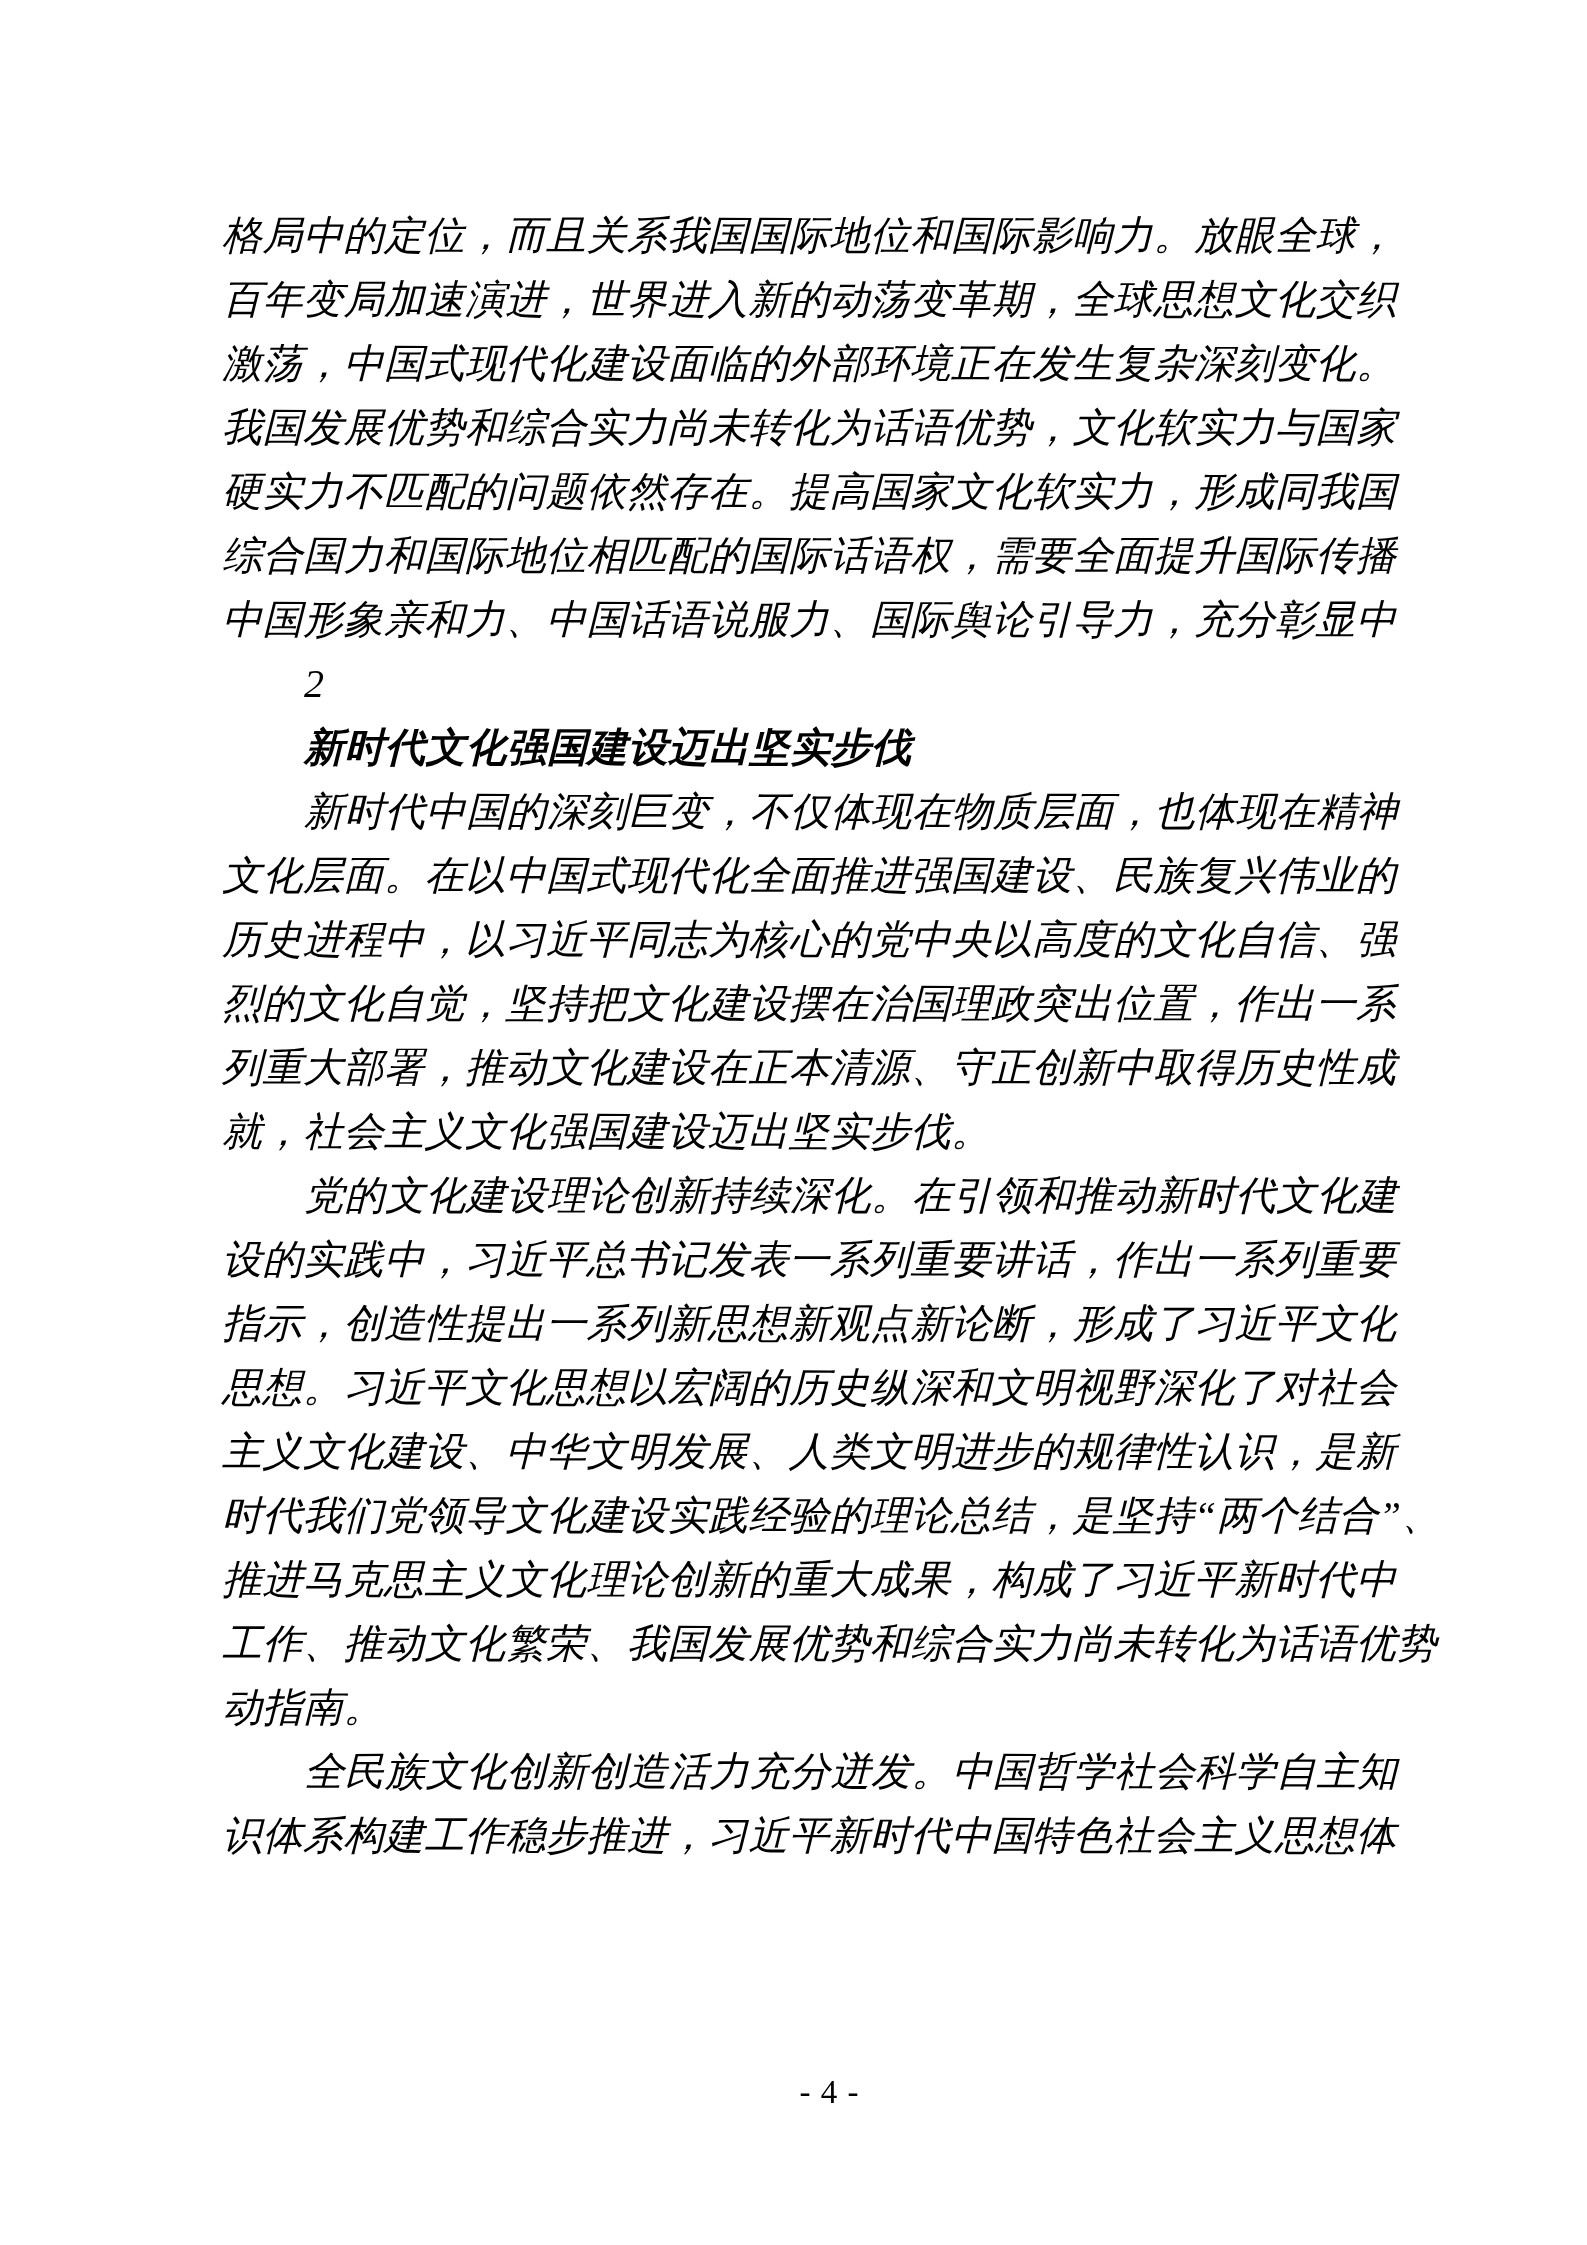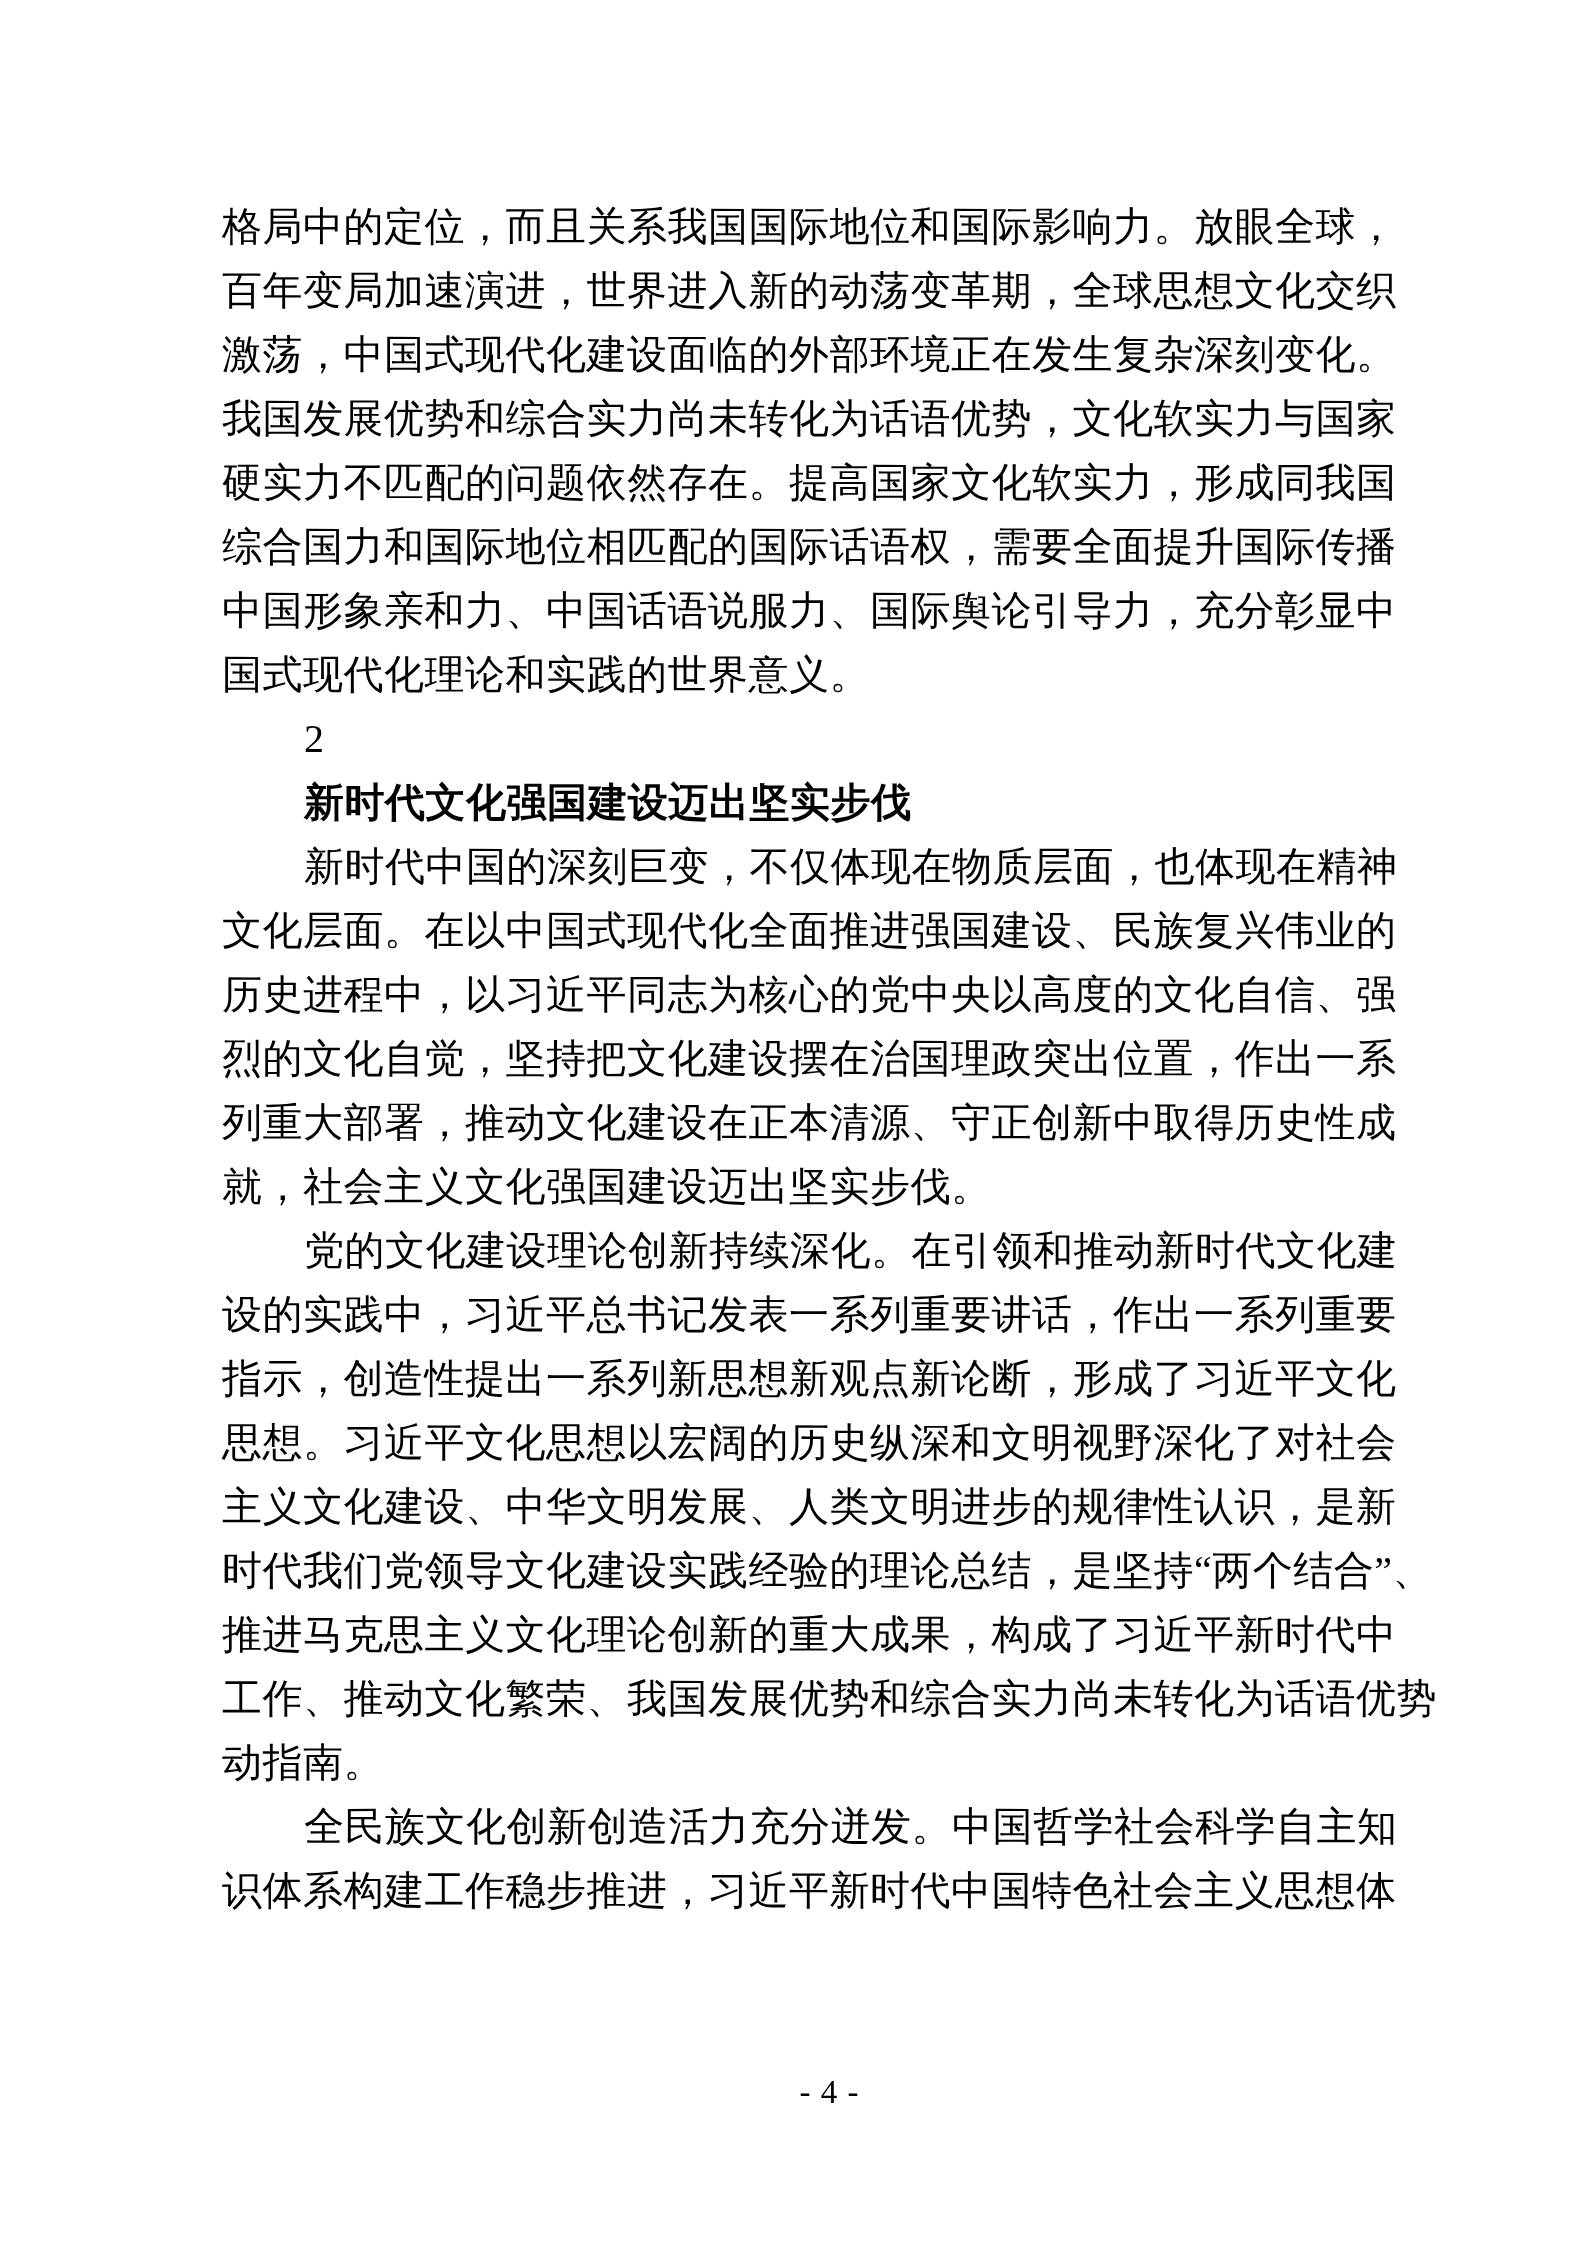--- a/index.html
+++ b/index.html
@@ -11,22 +11,23 @@
     width: 1587px;
     height: 2245px;
     background: #ffffff;
     overflow: hidden;
     font-family: "Liberation Serif", "DejaVu Serif", serif;
     color: #000000;
   }
   .text-block {
     position: absolute;
     left: 222px;
-    top: 195px;
+    top: 204px;
     width: 1215px;
+    font-style: italic;
   }
   .line {
     height: 64px;
     line-height: 64px;
     font-size: 40px;
     letter-spacing: 0.5px;
     white-space: nowrap;
   }
   .indent {
     padding-left: 82px;
@@ -54,21 +55,20 @@
 <div class="page">
   <div class="text-block">
 
     <div class="line">格局中的定位，而且关系我国国际地位和国际影响力。放眼全球，</div>
     <div class="line">百年变局加速演进，世界进入新的动荡变革期，全球思想文化交织</div>
     <div class="line">激荡，中国式现代化建设面临的外部环境正在发生复杂深刻变化。</div>
     <div class="line">我国发展优势和综合实力尚未转化为话语优势，文化软实力与国家</div>
     <div class="line">硬实力不匹配的问题依然存在。提高国家文化软实力，形成同我国</div>
     <div class="line">综合国力和国际地位相匹配的国际话语权，需要全面提升国际传播</div>
     <div class="line">中国形象亲和力、中国话语说服力、国际舆论引导力，充分彰显中</div>
-    <div class="line">国式现代化理论和实践的世界意义。</div>
 
     <div class="line indent section-number">2</div>
 
     <div class="line indent heading">新时代文化强国建设迈出坚实步伐</div>
 
     <div class="line indent">新时代中国的深刻巨变，不仅体现在物质层面，也体现在精神</div>
     <div class="line">文化层面。在以中国式现代化全面推进强国建设、民族复兴伟业的</div>
     <div class="line">历史进程中，以习近平同志为核心的党中央以高度的文化自信、强</div>
     <div class="line">烈的文化自觉，坚持把文化建设摆在治国理政突出位置，作出一系</div>
     <div class="line">列重大部署，推动文化建设在正本清源、守正创新中取得历史性成</div>

